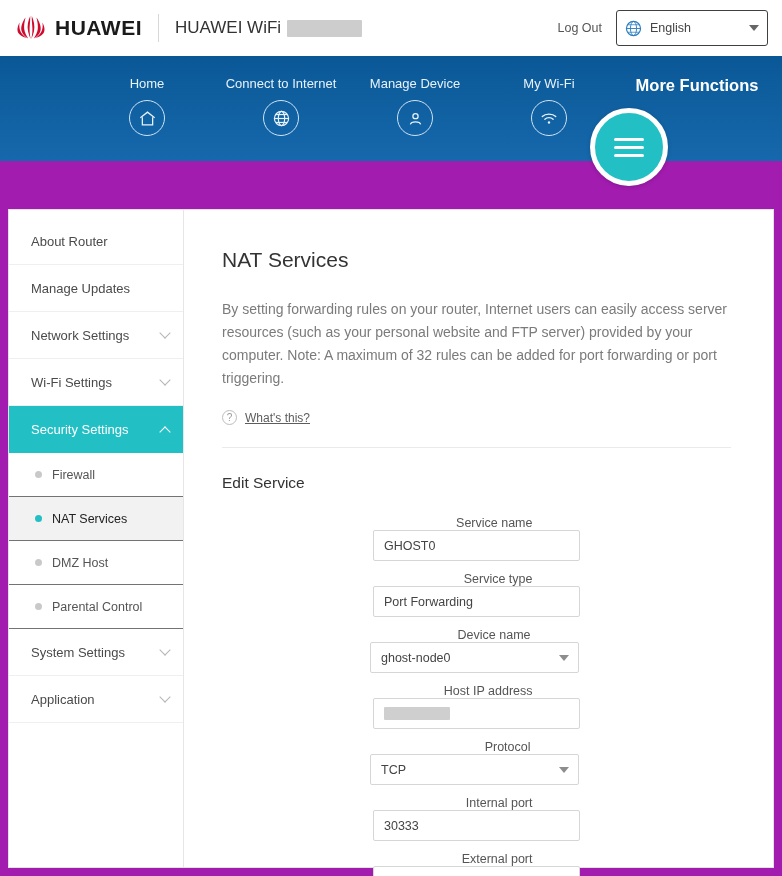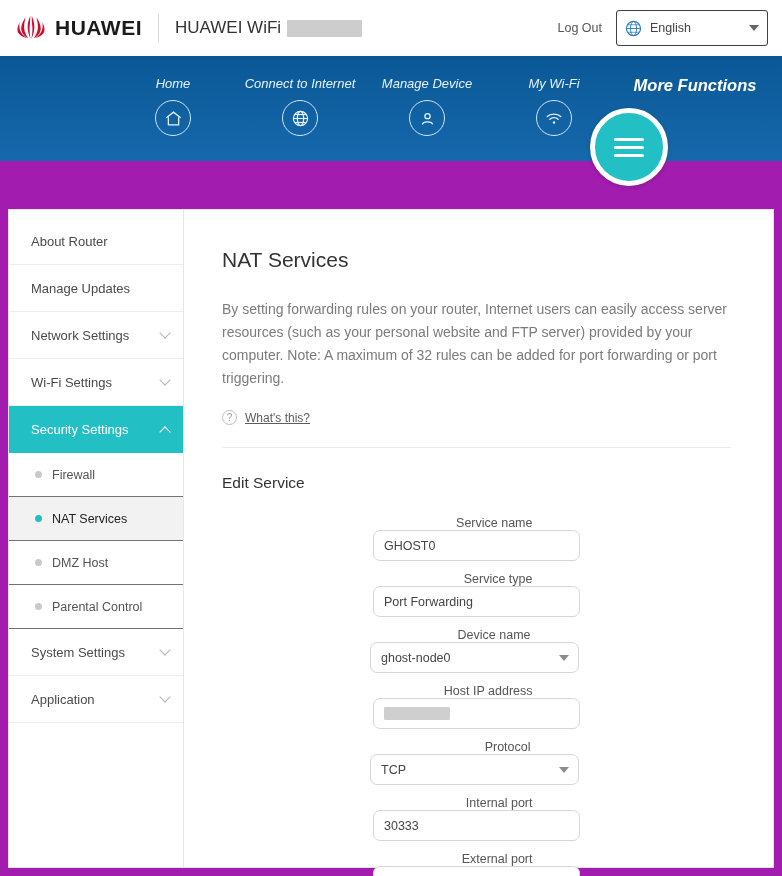--- a/index.html
+++ b/index.html
@@ -50,21 +50,21 @@
     border-top: 6px solid #666; }
 
   
   .navband {
     height: 105px;
     background: linear-gradient(180deg,#0a5796 0%, #0f5f9f 40%, #1668ac 100%);
     position: relative;
   }
   .nav-items {
     display: flex; align-items: flex-start;
-    padding-left: 112px; gap: 5px; font-style: italic;
+    padding-left: 86px; gap: 12px;
   }
   .nav-item {
     width: 122px; text-align: center; padding-top: 20px;
     color: #e8f2fb; cursor: pointer; position: relative;
   }
   .nav-item .lbl { font-size: 13px; display: block; margin-bottom: 9px; white-space: nowrap; }
   .nav-item.active .lbl { font-size: 16.5px; font-weight: bold; color: #ffffff; }
   .circ {
     width: 36px; height: 36px; border-radius: 50%;
     border: 1.6px solid #cfe3f5; margin: 0 auto;
@@ -139,21 +139,21 @@
 
   .form-row {
     display: flex; align-items: center; margin-bottom: 11px; flex-direction: column;
   }
   .form-label {
     width: 140px; text-align: right; padding-right: 14px;
     font-size: 12.5px; color: #555;
   }
   .field {
     width: 207px; height: 31px; border: 1px solid #d6d6d6;
-    border-radius: 7px; background: #fff;
+    border-radius: 2px; background: #fff;
     display: flex; align-items: center; padding: 0 10px;
     font-size: 12.5px; color: #444;
   }
   .field.wide { width: 209px; }
   .field.select { position: relative; padding-right: 26px; }
   .sel-caret {
     position: absolute; right: 9px; top: 12px;
     width: 0; height: 0;
     border-left: 5px solid transparent; border-right: 5px solid transparent;
     border-top: 6px solid #8d8d8d;

